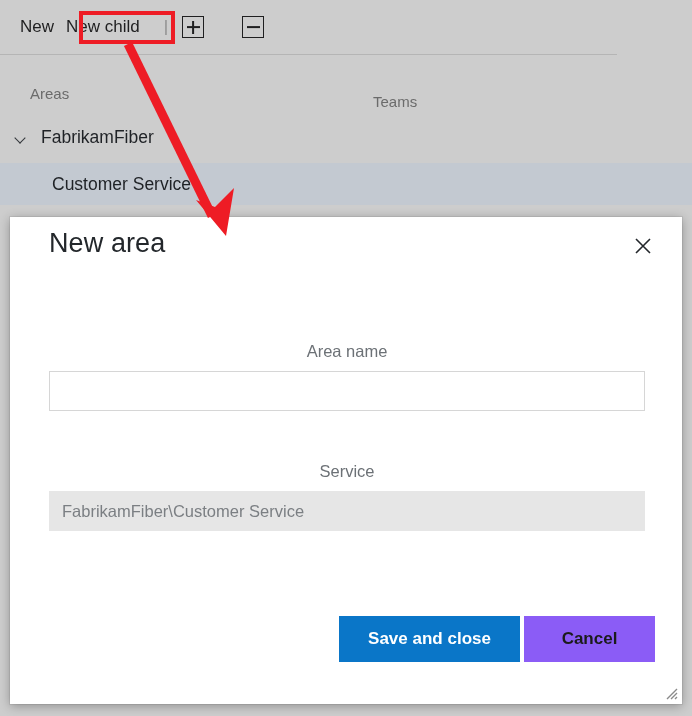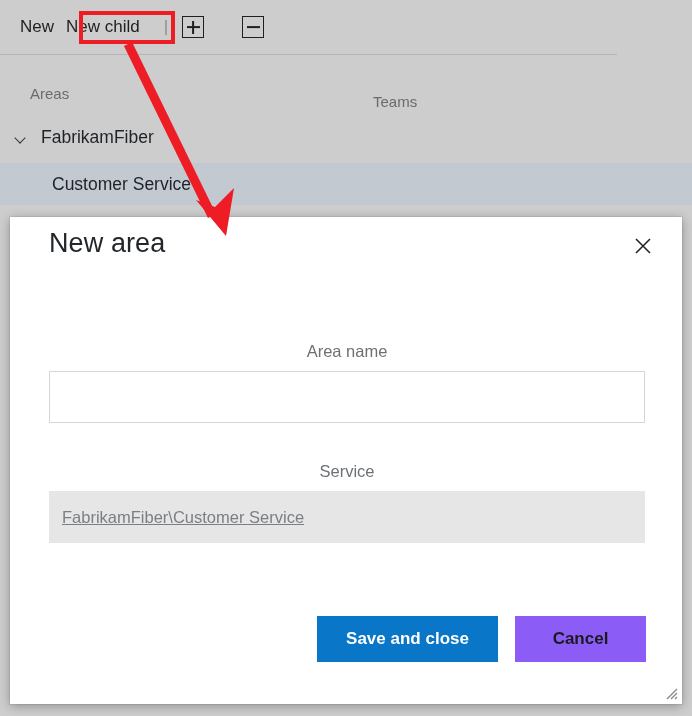--- a/index.html
+++ b/index.html
@@ -171,43 +171,42 @@
   .field-label {
     font-size: 16.5px;
     color: #6c7176;
     margin-bottom: 10px;
     display: block;
     text-align: center;
   }
   .field-input {
     display: block;
     width: 596px;
-    height: 52px;
+    height: 40px;
     box-sizing: border-box;
     border: 1px solid #d6d6d6;
     background: #ffffff;
     font-family: "Liberation Sans", sans-serif;
     font-size: 16.5px;
     color: #23272b;
     padding: 12px 12px;
     outline: none;
-    text-decoration: underline;
   }
   .field-input.readonly {
     background: #e6e6e6;
     border: 1px solid #e6e6e6;
     color: #7b7f83;
   }
 
   #dialog-footer {
     position: absolute;
-    right: 36px;
+    right: 27px;
     bottom: 42px;
     display: flex;
-    gap: 17px;
+    gap: 4px;
   }
   .dlg-btn {
     height: 46px;
     min-width: 132px;
     border: none;
     font-family: "Liberation Sans", sans-serif;
     font-size: 17px;
     font-weight: bold;
     cursor: pointer;
     padding: 0 18px;

